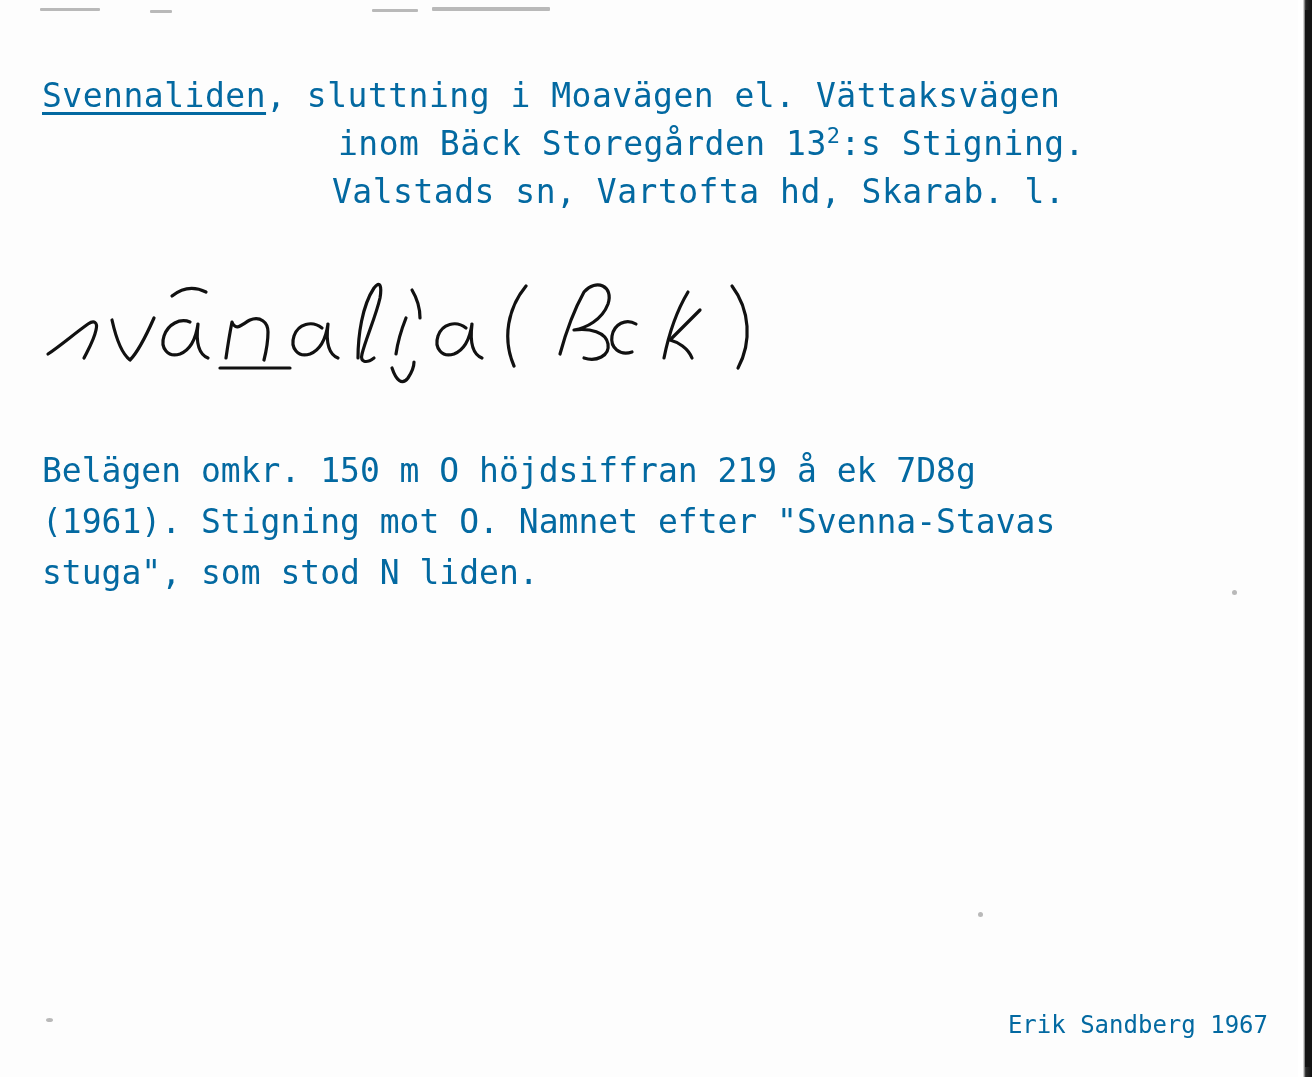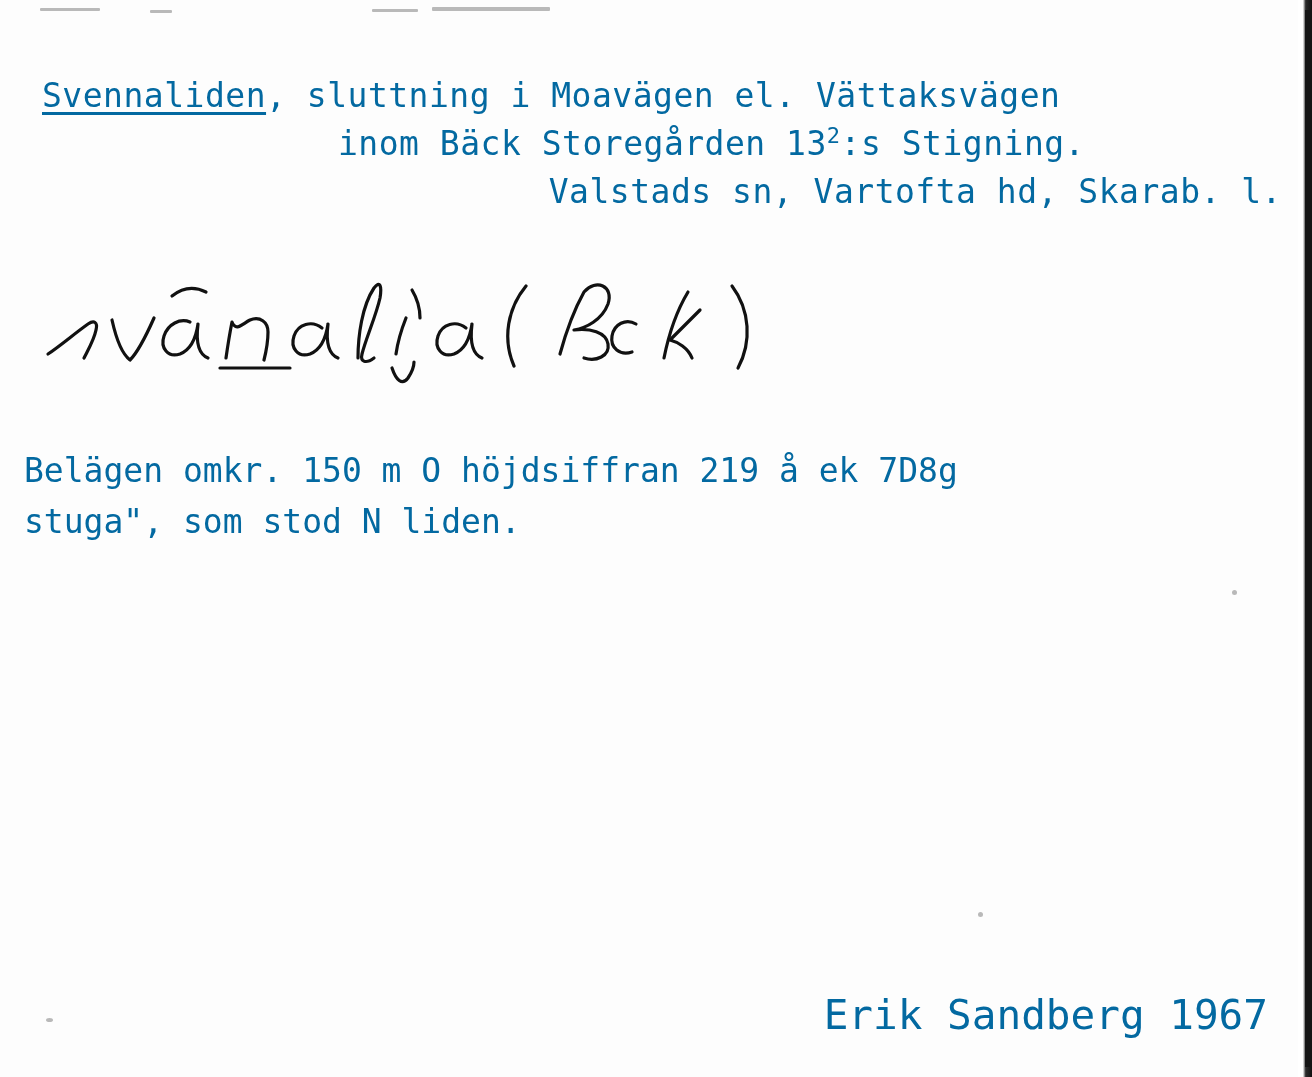--- a/index.html
+++ b/index.html
@@ -56,54 +56,53 @@
     text-decoration: underline;
     text-underline-offset: 5px;
   }
   .hdr-line2 {
     padding-left: 296px;
     white-space: pre;
   }
   .hdr-line3 {
     padding-left: 290px;
     white-space: pre;
-    text-align: right;
   }
   .sup {
     font-size: 22px;
     vertical-align: super;
     line-height: 0;
   }
 
   
   .handwriting {
     position: absolute;
     left: 40px;
     top: 262px;
     width: 820px;
     height: 130px;
   }
 
   .body-block {
     position: absolute;
-    left: 24px;
+    left: 42px;
     top: 445px;
     width: 1270px;
   }
   .body-line {
     font-size: 33px;
     line-height: 51px;
     white-space: pre;
   }
 
   .signature {
     position: absolute;
     right: 44px;
     bottom: 38px;
-    font-size: 41px;
+    font-size: 24px;
     white-space: pre;
   }
 </style>
 </head>
 <body>
 
 <div class="card">
 
   <div class="edge-bar"></div>
   <div class="edge-bar-inner"></div>
@@ -155,18 +154,19 @@
         <path d="M624 96 C628 76 636 50 648 30"></path>
         <path d="M660 48 C646 62 636 72 630 78 C638 80 648 86 652 96"></path>
 
         <path d="M692 24 C710 48 712 80 698 106"></path>
       </g>
     </svg>
   </div>
 
   <div class="body-block">
     <div class="body-line">Belägen omkr. 150 m O höjdsiffran 219 å ek 7D8g</div>
+    <div class="body-line">(1961). Stigning mot O. Namnet efter "Svenna-Stavas</div>
     <div class="body-line">stuga", som stod N liden.</div>
   </div>
 
   <div class="signature">Erik Sandberg 1967</div>
 
 </div>
 
 </body></html>

